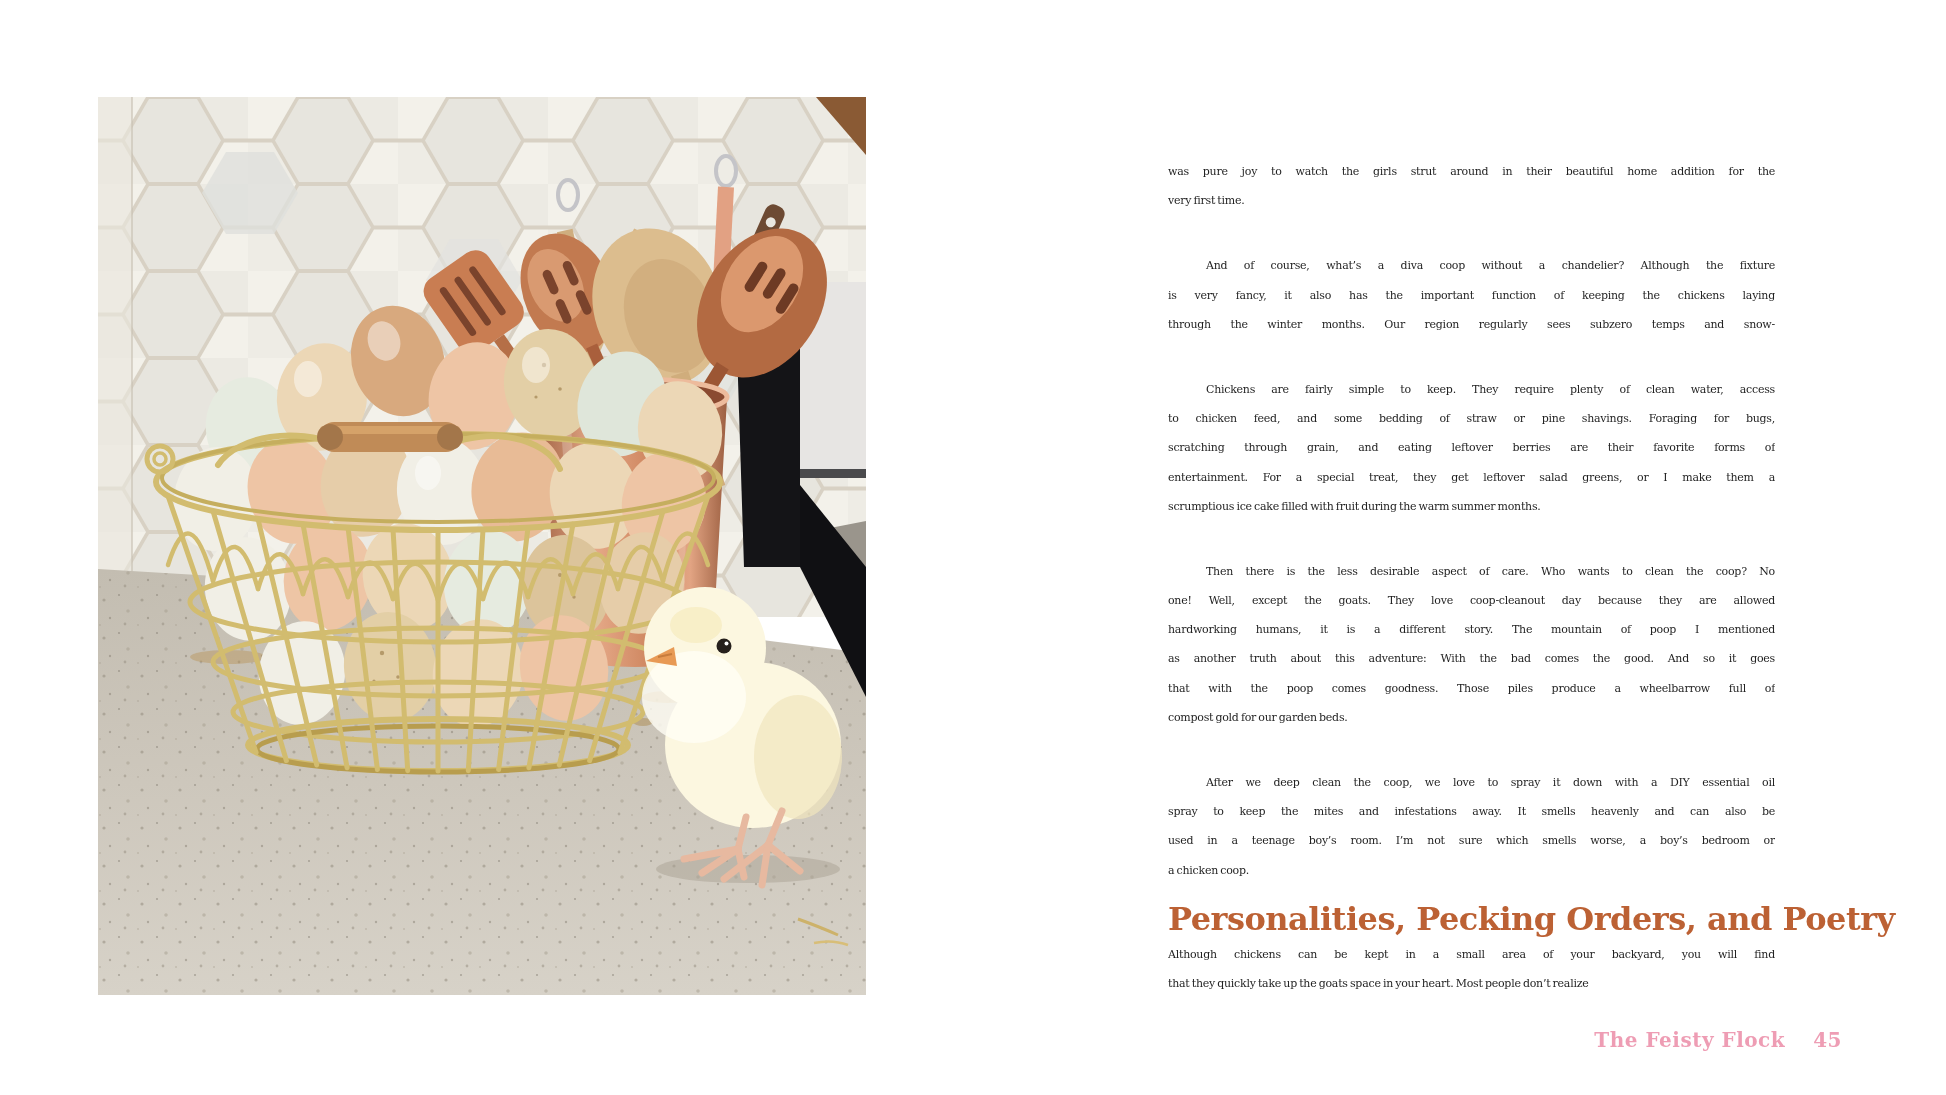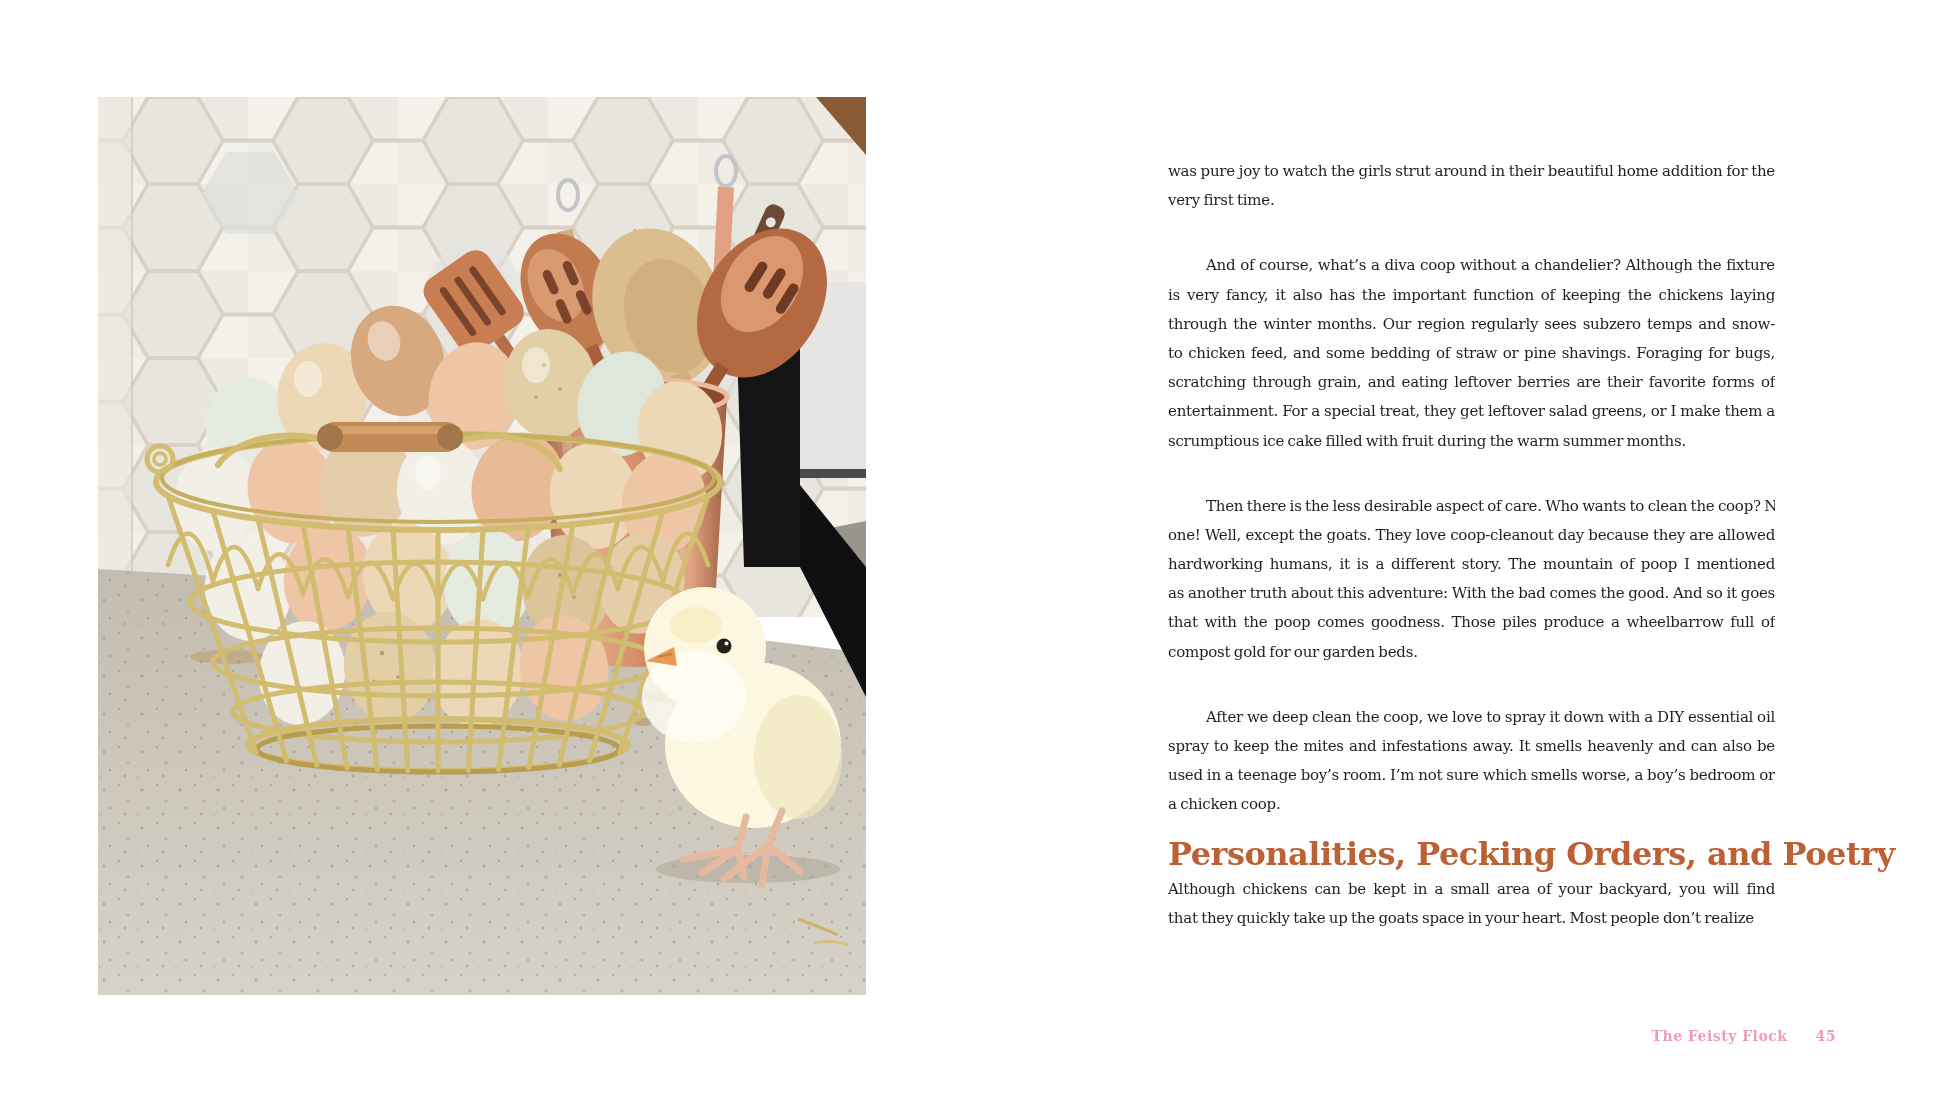--- a/index.html
+++ b/index.html
@@ -15,45 +15,45 @@
     position:absolute;left:98px;top:97px;width:768px;height:898px;
   }
   #photo-wrap svg{display:block;width:768px;height:898px;}
   
   #textcol{
     position:absolute;left:1168px;top:157px;width:607px;
     color:#1f1f1f;
   }
   .tline{
     height:29.2px;
-    font-size:15px;
+    font-size:11px;
     letter-spacing:-0.25px;
     word-spacing:-1px;
     line-height:29.2px;
     text-align:justify;
     text-align-last:justify;
     overflow:hidden;
     white-space:nowrap;
   }
   .tline.last{text-align-last:left;}
   .tline.first{text-indent:38px;margin-top:36px;}
   #section-heading{
     margin:15px 0 1px 0;
     font-size:32px;
     font-weight:bold;
     letter-spacing:-0.5px;
     line-height:39px;
     white-space:nowrap;
   }
   #page-footer{
     position:absolute;
-    right:110px;top:1028px;
+    right:104px;top:1028px;
     display:flex;align-items:baseline;gap:28px;
     font-weight:bold;
-    font-size:14px;
+    font-size:20px;
     letter-spacing:0.5px;
   }
 </style>
 </head>
 <body>
 
 <div id="spread">
 
   <div id="photo-wrap">
     <svg viewBox="0 0 768 898">
@@ -311,20 +311,21 @@
         <div class="para">
           <div class="tline">was pure joy to watch the girls strut around in their beautiful home addition for the</div>
           <div class="tline last">very first time.</div>
         </div>
         <div class="para">
           <div class="tline first">And of course, what’s a diva coop without a chandelier? Although the fixture</div>
           <div class="tline">is very fancy, it also has the important function of keeping the chickens laying</div>
           <div class="tline">through the winter months. Our region regularly sees subzero temps and snow-</div>
         </div>
         <div class="para">
+          <div class="tline first">Chickens are fairly simple to keep. They require plenty of clean water, access</div>
           <div class="tline">to chicken feed, and some bedding of straw or pine shavings. Foraging for bugs,</div>
           <div class="tline">scratching through grain, and eating leftover berries are their favorite forms of</div>
           <div class="tline">entertainment. For a special treat, they get leftover salad greens, or I make them a</div>
           <div class="tline last">scrumptious ice cake filled with fruit during the warm summer months.</div>
         </div>
         <div class="para">
           <div class="tline first">Then there is the less desirable aspect of care. Who wants to clean the coop? No</div>
           <div class="tline">one! Well, except the goats. They love coop-cleanout day because they are allowed</div>
           <div class="tline">hardworking humans, it is a different story. The mountain of poop I mentioned</div>
           <div class="tline">as another truth about this adventure: With the bad comes the good. And so it goes</div>

